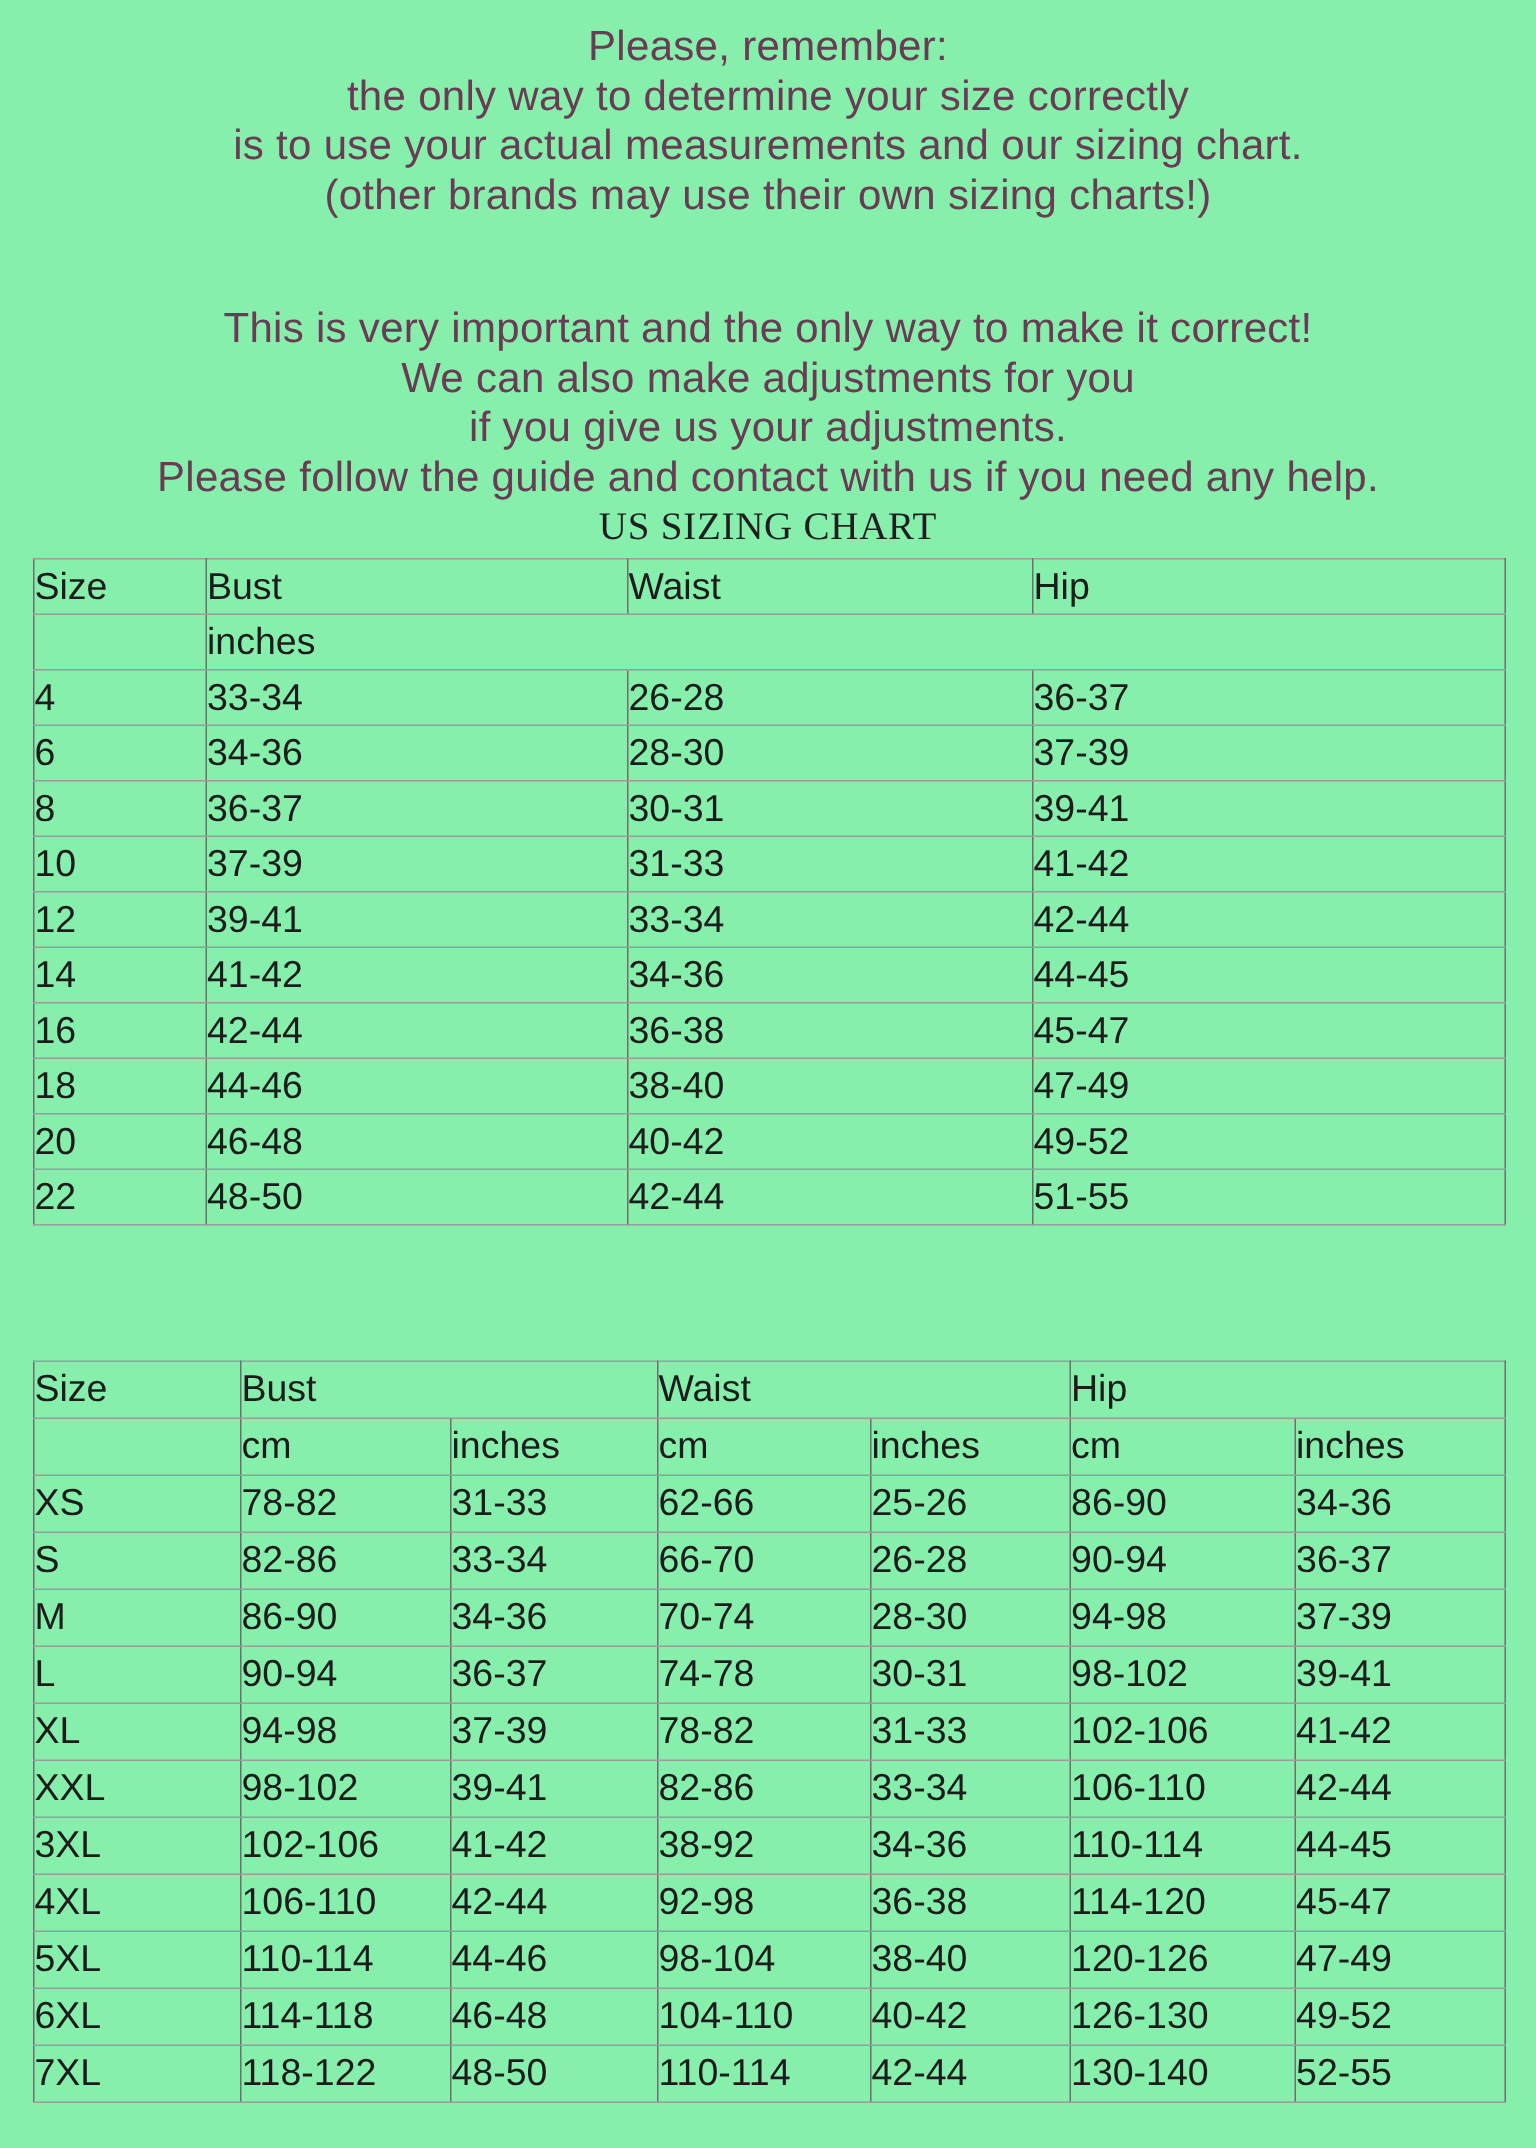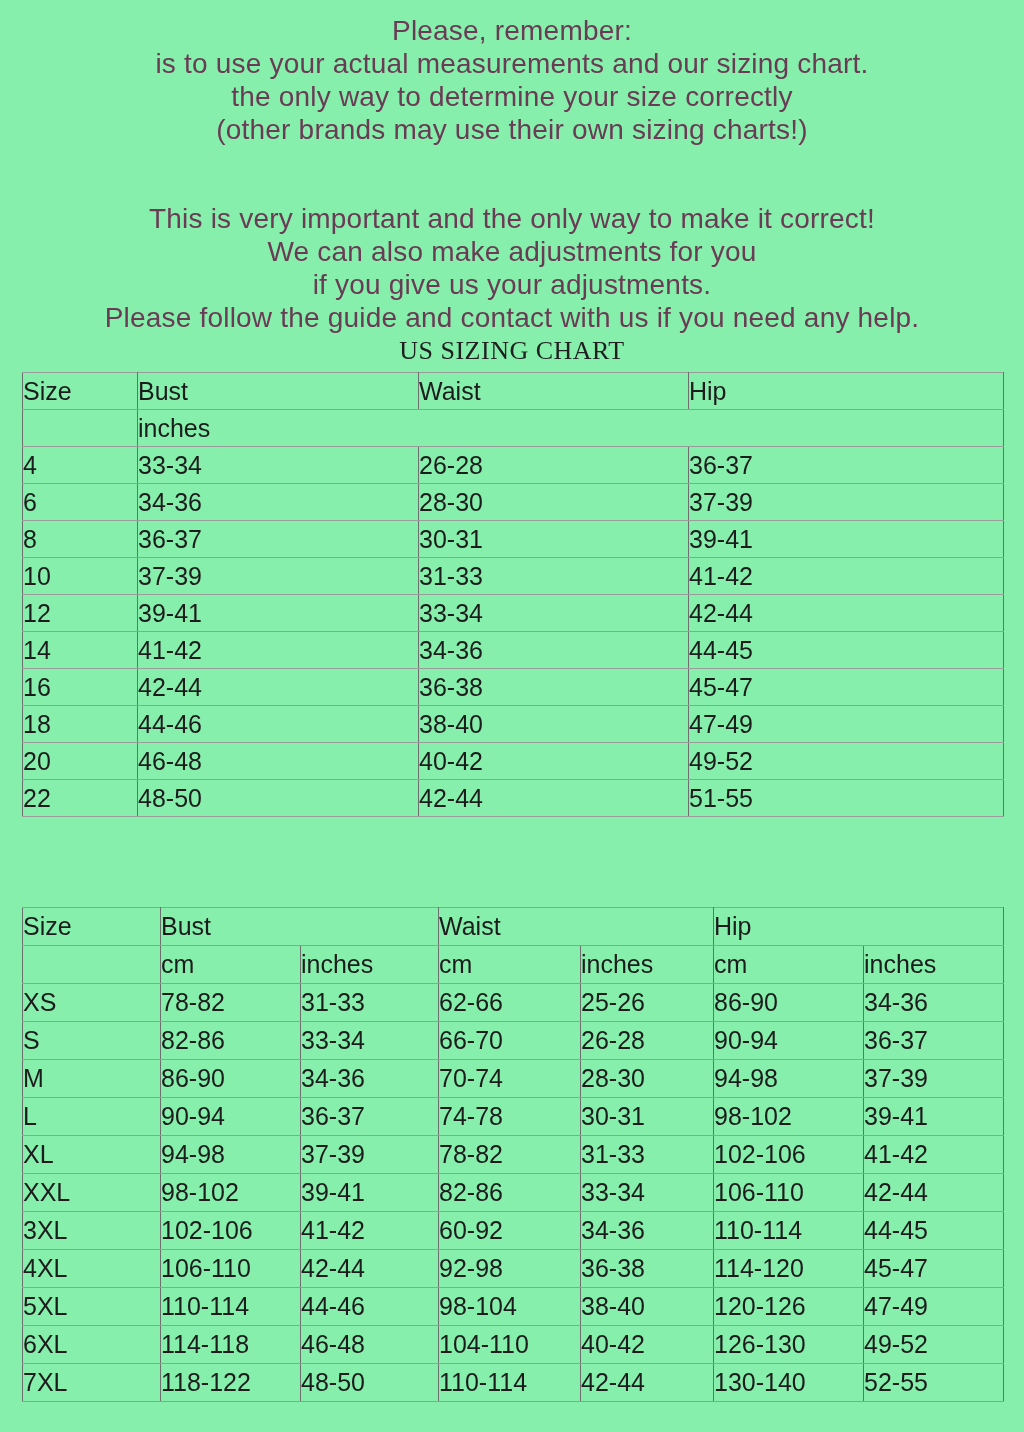--- a/index.html
+++ b/index.html
@@ -65,22 +65,22 @@
   .us-table th, .us-table td   { height: 37px; }
   .intl-table th, .intl-table td { height: 38px; }
 </style>
 </head>
 <body>
 
 <div class="page">
 
   <div class="intro">
     <div class="intro-line">Please, remember:</div>
+    <div class="intro-line">the only way to determine your size correctly</div>
     <div class="intro-line">is to use your actual measurements and our sizing chart.</div>
-    <div class="intro-line">the only way to determine your size correctly</div>
     <div class="intro-line">(other brands may use their own sizing charts!)</div>
     <div class="intro-gap"></div>
     <div class="intro-line">This is very important and the only way to make it correct!</div>
     <div class="intro-line">We can also make adjustments for you</div>
     <div class="intro-line">if you give us your adjustments.</div>
     <div class="intro-line">Please follow the guide and contact with us if you need any help.</div>
   </div>
 
   <div class="chart-title title-us">US SIZING CHART</div>
 
@@ -243,21 +243,21 @@
         <td>39-41</td>
         <td>82-86</td>
         <td>33-34</td>
         <td>106-110</td>
         <td>42-44</td>
       </tr>
       <tr>
         <td>3XL</td>
         <td>102-106</td>
         <td>41-42</td>
-        <td>60-92</td>
+        <td>38-92</td>
         <td>34-36</td>
         <td>110-114</td>
         <td>44-45</td>
       </tr>
       <tr>
         <td>4XL</td>
         <td>106-110</td>
         <td>42-44</td>
         <td>92-98</td>
         <td>36-38</td>

